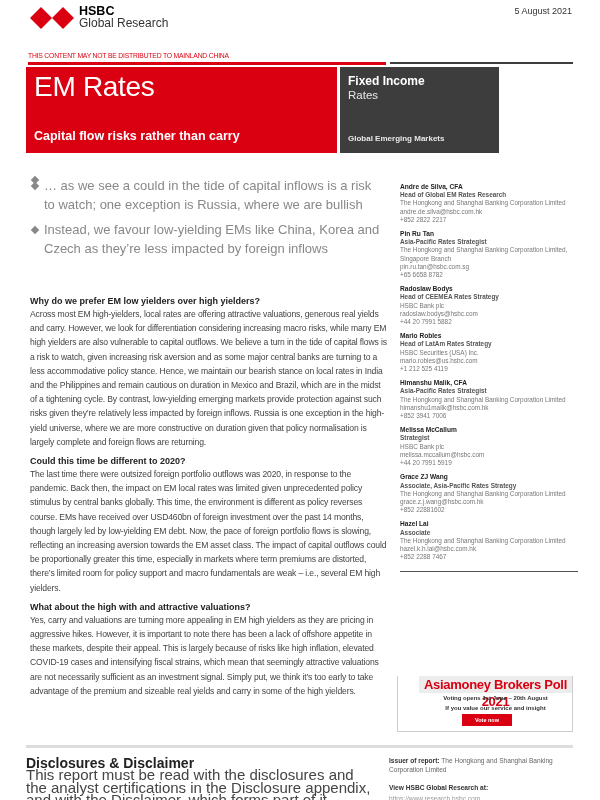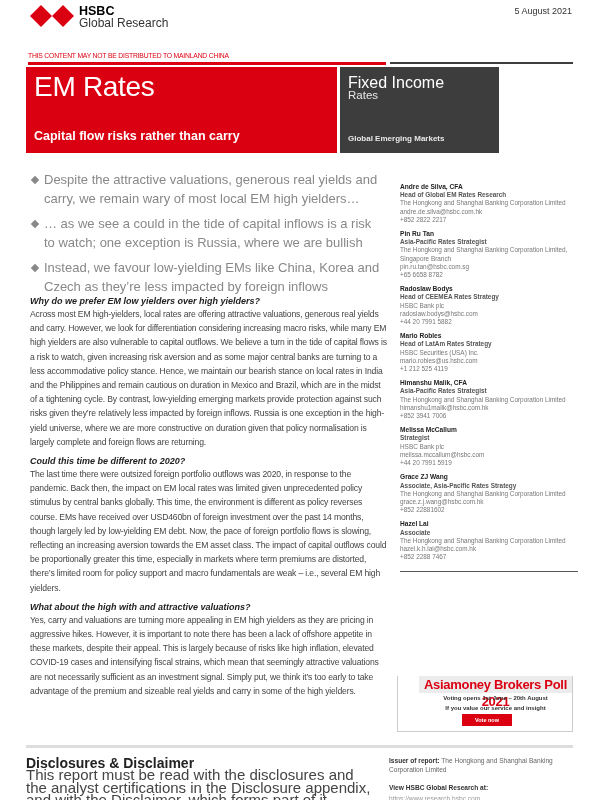--- a/index.html
+++ b/index.html
@@ -1,45 +1,45 @@
 <!DOCTYPE html>
 <html><head>
 <meta charset="utf-8">
 <style>
   * { margin: 0; padding: 0; box-sizing: border-box; }
   html, body { width: 600px; height: 800px; overflow: hidden; background: #ffffff; }
   body { font-family: "Liberation Sans", sans-serif; color: #333; position: relative; }
 
-  .logo { position: absolute; left: 30px; top: 5px; display: flex; align-items: flex-start; }
+  .logo { position: absolute; left: 30px; top: 5px; display: flex; align-items: flex-end; }
   .hex { width: 44px; height: 22px; position: relative; }
   .logo-text { margin-left: 5px; line-height: 12px; }
   .logo-brand { font-weight: bold; font-size: 12.5px; color: #000; }
   .logo-sub { font-size: 12px; color: #333; }
 
   .date { position: absolute; right: 28px; top: 6px; font-size: 9px; color: #333; }
 
   .restrict { position: absolute; left: 28px; top: 52px; font-size: 6.8px; color: #db0011; letter-spacing: -0.2px; }
   .restrict-line { position: absolute; left: 28px; top: 62px; width: 358px; height: 3px; background: #db0011; }
   .restrict-line2 { position: absolute; left: 390px; top: 62px; width: 183px; height: 2px; background: #3d3d3d; }
 
   .banner-red { position: absolute; left: 26px; top: 67px; width: 311px; height: 86px; background: #db0011; color: #fff; }
   .banner-title { position: absolute; left: 8px; top: 4px; font-size: 28px; font-weight: normal; letter-spacing: -0.3px; }
   .banner-sub { position: absolute; left: 8px; top: 62px; font-size: 12.5px; font-weight: bold; }
 
   .banner-dark { position: absolute; left: 340px; top: 67px; width: 159px; height: 86px; background: #3d3d3d; color: #fff; }
-  .dark-title { position: absolute; left: 8px; top: 7px; font-size: 16px; font-weight: normal; }
+  .dark-title { position: absolute; left: 8px; top: 7px; font-size: 12px; font-weight: bold; }
   .dark-sub { position: absolute; left: 8px; top: 22px; font-size: 11.5px; color: #e8e8e8; }
   .dark-region { position: absolute; left: 8px; top: 67px; font-size: 8px; font-weight: bold; color: #e8e8e8; }
 
   .bullets { position: absolute; left: 30px; top: 170px; width: 350px; list-style: none; }
   .bullets li { position: relative; padding-left: 14px; font-size: 13px; line-height: 19px; color: #888; margin-bottom: 6px; }
   .bullets li .diamond { position: absolute; left: 2px; top: 7px; width: 6px; height: 6px; background: #888; transform: rotate(45deg); }
 
   .body { position: absolute; left: 30px; top: 295px; width: 357px; }
-  .sec-h { font-size: 9px; font-weight: bold; color: #222; line-height: 12px; font-style: italic; }
+  .sec-h { font-size: 9px; font-weight: bold; color: #222; line-height: 12px; }
   .sec-p { font-size: 8.6px; line-height: 14.2px; color: #444; margin-bottom: 6px; letter-spacing: -0.15px; }
 
   .analysts { position: absolute; left: 400px; top: 183px; width: 190px; }
   .analyst { margin-bottom: 6px; }
   .a-name { font-size: 6.6px; font-weight: bold; color: #222; line-height: 8.2px; }
   .a-title { font-size: 6.4px; font-weight: bold; color: #555; line-height: 8.2px; }
   .a-line { font-size: 6.4px; color: #777; line-height: 8.2px; }
   .analyst-rule { position: absolute; left: 400px; top: 571px; width: 178px; height: 1px; background: #555; }
 
   .poll { position: absolute; left: 397px; top: 676px; width: 176px; height: 56px; border: 1px solid #ccc; border-top: none; padding-left: 21px; }
@@ -85,21 +85,21 @@
   <div class="banner-title">EM Rates</div>
   <div class="banner-sub">Capital flow risks rather than carry</div>
 </div>
 <div class="banner-dark">
   <div class="dark-title">Fixed Income</div>
   <div class="dark-sub">Rates</div>
   <div class="dark-region">Global Emerging Markets</div>
 </div>
 
 <ul class="bullets">
-  <li><span class="diamond"></span><span>Despite the attractive valuations, generous real yields and carry, we remain wary of most local EM high yielders…</span></li>
+  <li><span class="diamond"></span></li>
   <li><span class="diamond"></span><span>… as we see a could in the tide of capital inflows is a risk to watch; one exception is Russia, where we are bullish</span></li>
   <li><span class="diamond"></span><span>Instead, we favour low-yielding EMs like China, Korea and Czech as they’re less impacted by foreign inflows</span></li>
 </ul>
 
 <div class="body">
   <div class="sec-h">Why do we prefer EM low yielders over high yielders?</div>
   <div class="sec-p">Across most EM high-yielders, local rates are offering attractive valuations, generous real yields and carry. However, we look for differentiation considering increasing macro risks, while many EM high yielders are also vulnerable to capital outflows. We believe a turn in the tide of capital flows is a risk to watch, given increasing risk aversion and as some major central banks are turning to a less accommodative policy stance. Hence, we maintain our bearish stance on local rates in India and the Philippines and remain cautious on duration in Mexico and Brazil, which are in the midst of a tightening cycle. By contrast, low-yielding emerging markets provide protection against such risks given they’re relatively less impacted by foreign inflows. Russia is one exception in the high-yield universe, where we are more constructive on duration given that policy normalisation is largely complete and foreign flows are returning.</div>
   <div class="sec-h">Could this time be different to 2020?</div>
   <div class="sec-p">The last time there were outsized foreign portfolio outflows was 2020, in response to the pandemic. Back then, the impact on EM local rates was limited given unprecedented policy stimulus by central banks globally. This time, the environment is different as policy reverses course. EMs have received over USD460bn of foreign investment over the past 14 months, though largely led by low-yielding EM debt. Now, the pace of foreign portfolio flows is slowing, reflecting an increasing aversion towards the EM asset class. The impact of capital outflows could be proportionally greater this time, especially in markets where term premiums are distorted, there’s limited room for policy support and macro fundamentals are weak – i.e., several EM high yielders.</div>
   <div class="sec-h">What about the high with and attractive valuations?</div>

